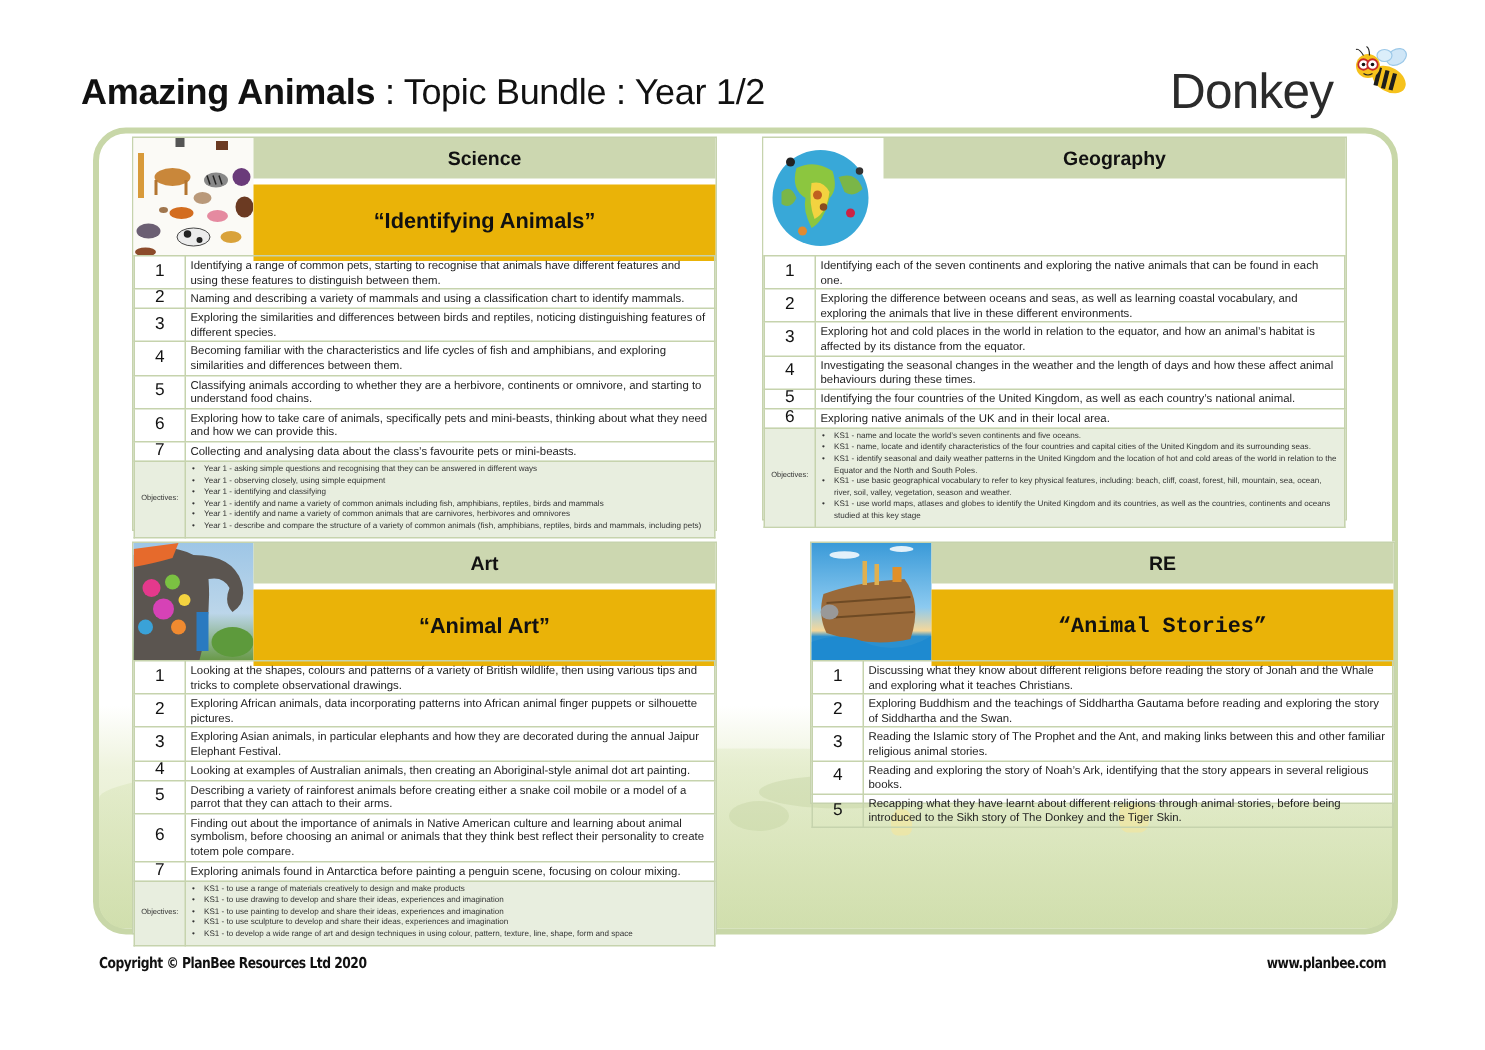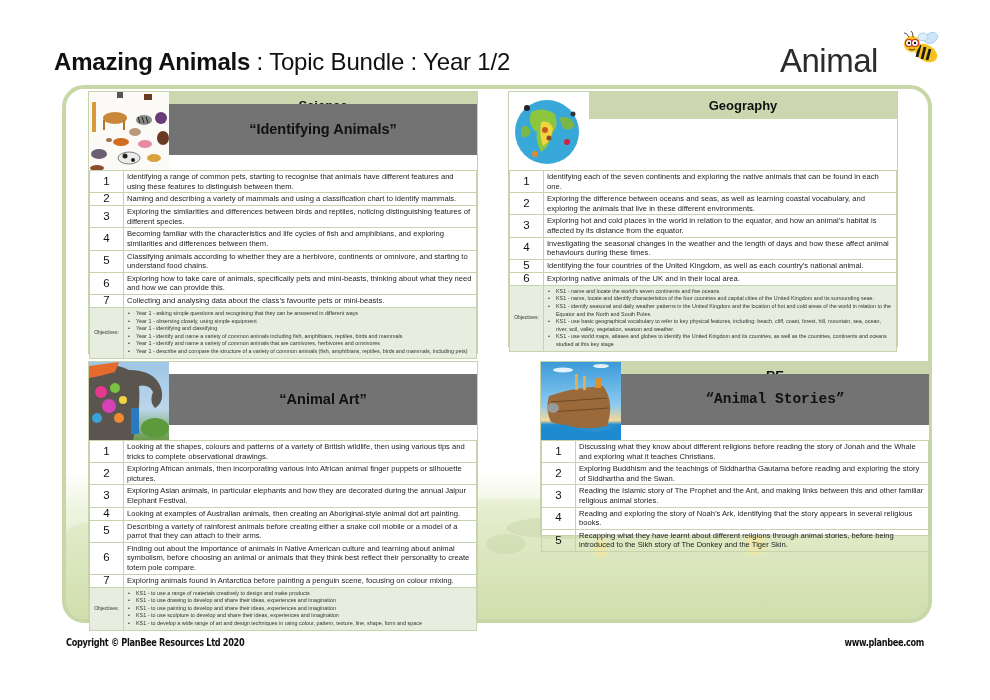--- a/index.html
+++ b/index.html
@@ -17,21 +17,21 @@
            border: 4px solid #c8d7a8; border-radius: 22px;
            background: linear-gradient(to bottom, #ffffff 0%, #ffffff 72%, #eef3dd 80%, #dde8c0 100%); overflow: hidden; }
   .hill { position: absolute; left: 0; right: 0; bottom: 0; height: 120px;
           background: linear-gradient(to bottom, rgba(220,232,190,0.4), rgba(200,216,160,0.6)); border-top-left-radius: 60% 40px; border-top-right-radius: 60% 30px; }
   .hive { position: absolute; width: 18px; height: 24px; background: #efe6a4; border-radius: 50% 50% 30% 30%; opacity: .8; }
   .tree { position: absolute; background: #c4d2a6; border-radius: 50%; opacity: .6; }
 
   .panel { position: absolute; background: #ffffff; border: 1px solid #c6d3ad; }
   .panel-img { position: absolute; left: 0; top: 0; width: 80px; overflow: hidden; }
   .subject { position: absolute; left: 80px; right: 0; top: 0; height: 27px; background: #ccd7b0; font-weight: bold; font-size: 13px; text-align: center; line-height: 27px; }
-  .topic { position: absolute; left: 80px; right: 0; top: 12px; background: #737373; font-weight: bold; font-size: 14.5px; text-align: center; }
+  .topic { position: absolute; left: 80px; right: 0; top: 31px; background: #eab308; font-weight: bold; font-size: 14.5px; text-align: center; }
 
   table.lessons { position: absolute; left: 0; width: 100%; border-collapse: collapse; font-size: 7.6px; line-height: 9.6px; }
   table.lessons td { border: 1px solid #c6d3ad; vertical-align: middle; }
   td.num { width: 34px; text-align: center; font-size: 11.5px; font-weight: normal; color: #111; }
   td.desc { padding: 1px 3px; color: #222; }
   tr.obj td { background: #e8eedf; }
   td.obj-label { width: 34px; font-size: 5px; text-align: center; color: #333; }
   td.obj-list { padding: 2px 3px 2px 12px; font-size: 5.4px; line-height: 7.6px; color: #333; }
   td.obj-list ul { list-style: none; }
   td.obj-list li { position: relative; }
@@ -41,21 +41,21 @@
   .footer-right { position: absolute; right: 66px; top: 637px; font-size: 10px; font-weight: bold; font-family: "DejaVu Sans", sans-serif; letter-spacing: -0.4px; transform: scaleX(0.82); transform-origin: right; }
 </style>
 </head>
 <body>
 
 <div class="page-title">
   <span class="strong">Amazing Animals</span><span> : Topic Bundle : Year 1/2</span>
 </div>
 
 <div class="logo">
-  <span class="logo-text">Animal</span>
+  <span class="logo-text">Donkey</span>
   <svg class="logo-bee" viewBox="0 0 44 40">
     <ellipse cx="33" cy="8" rx="7" ry="5" fill="#cfe6f7" stroke="#9cc8e8" stroke-width="0.8" transform="rotate(-30 33 8)"></ellipse>
     <ellipse cx="25" cy="7" rx="5" ry="4" fill="#dbeefa" stroke="#9cc8e8" stroke-width="0.8"></ellipse>
     <ellipse cx="28" cy="23" rx="12" ry="8" fill="#f6c21c" transform="rotate(30 28 23)"></ellipse>
     <path d="M22 15 L19 27 M27 17 L24 29 M32 19 L29 30" stroke="#1d1d1d" stroke-width="2.8"></path>
     <circle cx="14" cy="14" r="8" fill="#f6c21c"></circle>
     <circle cx="11" cy="13" r="3.5" fill="#fff" stroke="#c62b2b" stroke-width="1.2"></circle>
     <circle cx="17" cy="13" r="3.5" fill="#fff" stroke="#c62b2b" stroke-width="1.2"></circle>
     <circle cx="11" cy="13" r="1.2" fill="#111"></circle>
     <circle cx="17" cy="13" r="1.2" fill="#111"></circle>
@@ -213,30 +213,31 @@
       <circle cx="12" cy="30" r="6" fill="#e4398c"></circle>
         <circle cx="26" cy="26" r="5" fill="#7bc142"></circle>
       <circle cx="20" cy="44" r="7" fill="#d642b6"></circle>
         <circle cx="34" cy="38" r="4" fill="#f3d340"></circle>
       <circle cx="8" cy="56" r="5" fill="#3aa2d8"></circle>
         <circle cx="30" cy="56" r="5" fill="#f08a30"></circle>
       <rect x="42" y="46" width="8" height="26" fill="#2a7ac0"></rect>
       <ellipse cx="66" cy="66" rx="14" ry="10" fill="#5d9a3c"></ellipse>
     </svg>
   </div>
+  <div class="subject">Art</div>
   <div class="topic" style="height:51px;line-height:51px;">“Animal Art”</div>
   <table class="lessons" style="top:78px;">
     <tbody>
         <tr style="height:21px;">
           <td class="num">1</td>
           <td class="desc">Looking at the shapes, colours and patterns of a variety of British wildlife, then using various tips and tricks to complete observational drawings.</td>
         </tr>
     <tr style="height:21px;">
           <td class="num">2</td>
-          <td class="desc">Exploring African animals, then incorporating various into African animal finger puppets or silhouette pictures.</td>
+          <td class="desc">Exploring African animals, data incorporating patterns into African animal finger puppets or silhouette pictures.</td>
         </tr>
     <tr style="height:21px;">
           <td class="num">3</td>
           <td class="desc">Exploring Asian animals, in particular elephants and how they are decorated during the annual Jaipur Elephant Festival.</td>
         </tr>
     <tr style="height:13px;">
           <td class="num">4</td>
           <td class="desc">Looking at examples of Australian animals, then creating an Aboriginal-style animal dot art painting.</td>
         </tr>
     <tr style="height:21px;">

